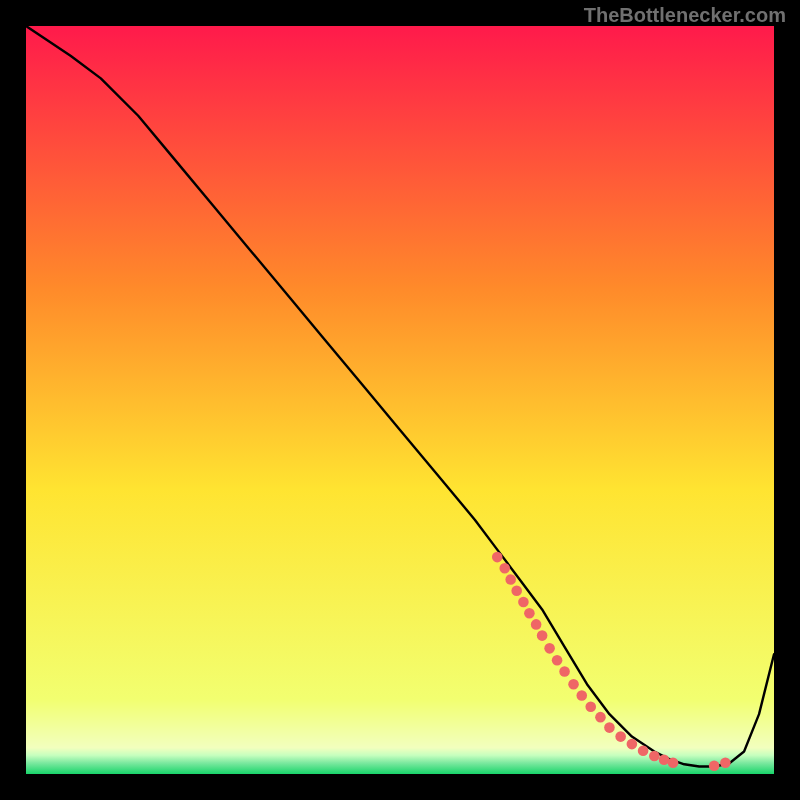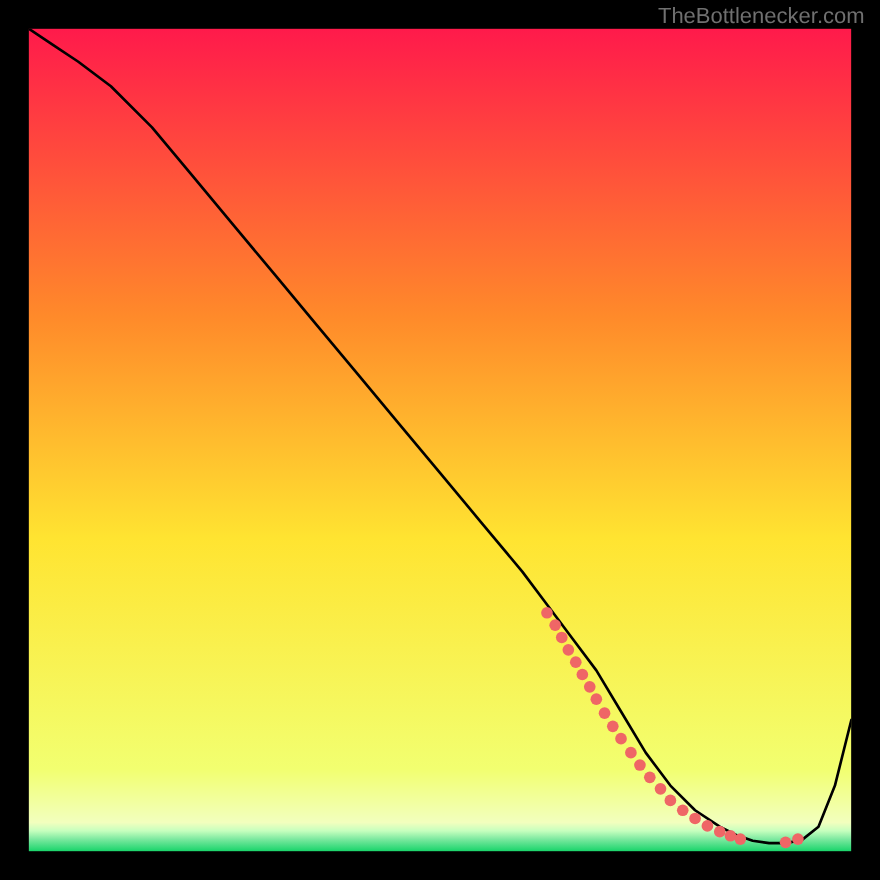--- a/index.html
+++ b/index.html
@@ -16,21 +16,21 @@
     width: 800px;
     height: 800px;
     background: #000;
   }
   .watermark {
     position: absolute;
     top: 4px;
     right: 14px;
     color: #707070;
     font-size: 20px;
-    font-weight: 400;
+    font-weight: 700;
     z-index: 10;
   }
   .plot {
     position: absolute;
     left: 26px;
     top: 26px;
     width: 748px;
     height: 748px;
     z-index: 1;
   }

